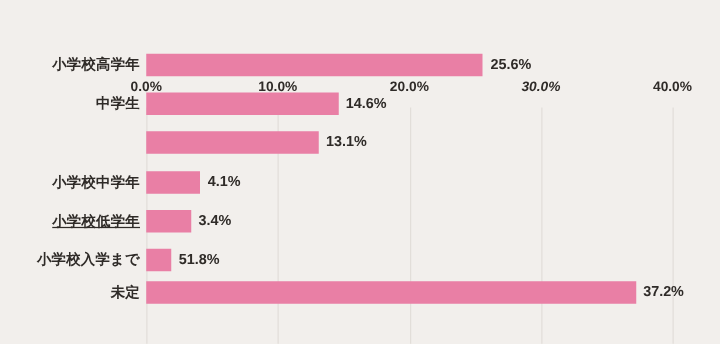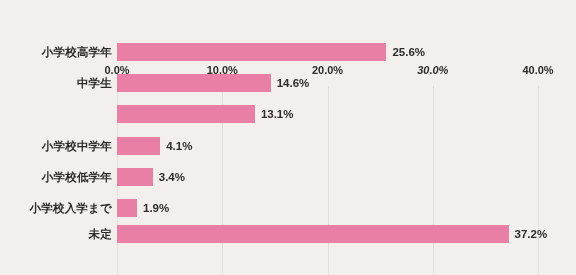--- a/index.html
+++ b/index.html
@@ -131,28 +131,28 @@
       <div class="row" style="top: 105.4px;">
         <div class="bar" style="left: 117px; width: 137.877px; background: rgb(233, 127, 165);"></div>
         <div class="val-label" style="left: 260.877px; color: rgb(47, 43, 40);">13.1%</div>
       </div>
       <div class="row" style="top: 136.6px;">
         <div class="cat-label" style="color: rgb(47, 43, 40);">小学校中学年</div>
         <div class="bar" style="left: 117px; width: 43.1525px; background: rgb(233, 127, 165);"></div>
         <div class="val-label" style="left: 166.153px; color: rgb(47, 43, 40);">4.1%</div>
       </div>
       <div class="row" style="top: 167.8px;">
-        <div class="cat-label" style="color: rgb(47, 43, 40);">小学校低学年</div>
+        <div class="cat-label" style="color: rgb(47, 43, 40); text-decoration: underline;">小学校低学年</div>
         <div class="bar" style="left: 117px; width: 35.785px; background: rgb(233, 127, 165);"></div>
         <div class="val-label" style="left: 158.785px; color: rgb(47, 43, 40);">3.4%</div>
       </div>
       <div class="row" style="top: 199px;">
         <div class="cat-label" style="color: rgb(47, 43, 40);">小学校入学まで</div>
         <div class="bar" style="left: 117px; width: 19.9975px; background: rgb(233, 127, 165);"></div>
-        <div class="val-label" style="left: 142.998px; color: rgb(47, 43, 40);">1.9%</div>
+        <div class="val-label" style="left: 142.998px; color: rgb(47, 43, 40);">51.8%</div>
       </div>
       <div class="row" style="top: 225px;">
         <div class="cat-label" style="color: rgb(47, 43, 40);">未定</div>
         <div class="bar" style="left: 117px; width: 391.53px; background: rgb(233, 127, 165);"></div>
         <div class="val-label" style="left: 514.53px; color: rgb(47, 43, 40);">37.2%</div>
       </div>
     </div>
 
 </div>
 

